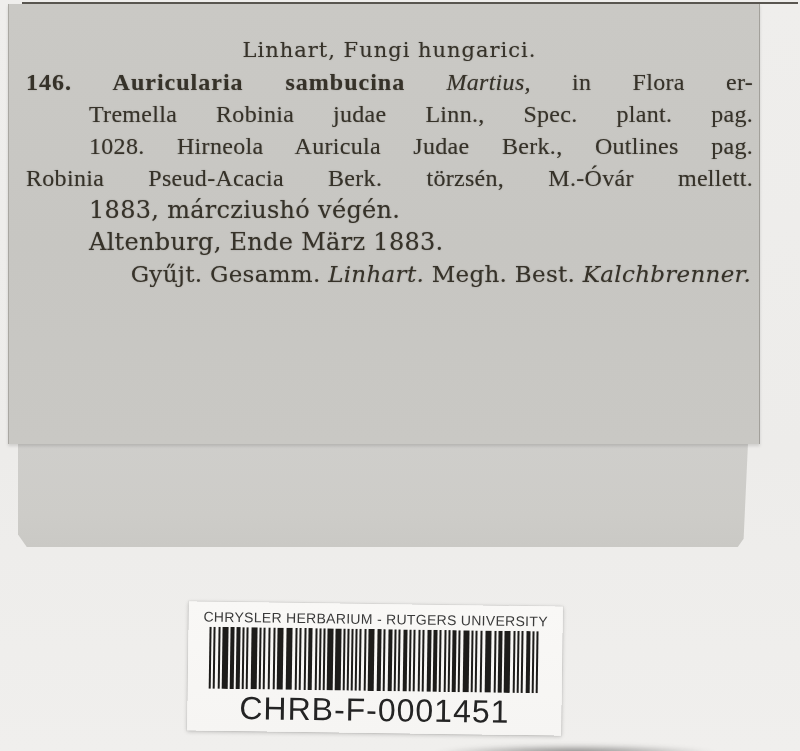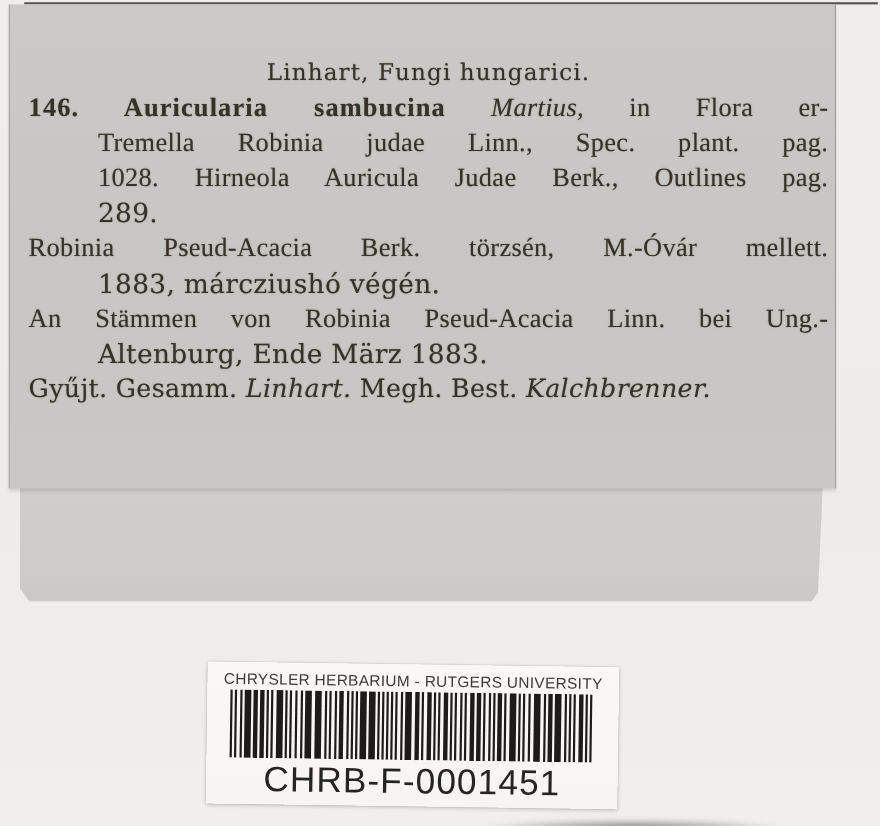--- a/index.html
+++ b/index.html
@@ -16,31 +16,31 @@
     background:linear-gradient(180deg,#cfcecb 0%,#cdccc8 70%,#cac9c5 100%);
     box-shadow:0 2px 3px rgba(0,0,0,.10);
     clip-path:polygon(0 0,100% 0,99.4% 92%,98.6% 100%,1.2% 100%,0 88%);}
 
   
   .card{position:absolute;left:8px;top:4px;width:752px;height:440px;
     background:linear-gradient(180deg,#cac9c5 0%,#c7c6c2 55%,#c9c8c4 100%);
     border-left:1px solid rgba(130,127,120,.45);
     border-right:1px solid rgba(125,122,115,.5);
     box-shadow:0 2px 3px rgba(0,0,0,.13);
-    box-sizing:border-box;padding:46px 6px 0 17px;
+    box-sizing:border-box;padding:30px 6px 0 17px;
     color:#363229;text-shadow:0 0 1.2px rgba(60,55,48,.5);}
 
   .hdr{height:32px;line-height:32px;font-size:21px;text-align:center;
     letter-spacing:1px;}
   .ln{height:32px;line-height:32px;font-size:24px;letter-spacing:.3px;}
   .just{text-align:justify;text-align-last:justify;font-family:Liberation Serif, serif;}
   .ind{padding-left:63px;}
   .bold{font-weight:bold;letter-spacing:1px;}
   .ital{font-style:italic;}
-  .collect{font-size:23px;padding-right:2px;}
+  .collect{font-size:23px;text-align:right;padding-right:2px;}
 
   
   .blabel{position:absolute;left:188px;top:604px;width:374px;height:129px;
     background:linear-gradient(180deg,#f9f8f6 0%,#f6f5f3 100%);
     transform:rotate(.8deg);box-shadow:0 1px 4px rgba(0,0,0,.22),0 0 0 1px rgba(0,0,0,.04);
     font-family:"Liberation Sans",sans-serif;text-align:center;
     box-sizing:border-box;padding-top:6px;}
   .inst{font-size:14px;line-height:18px;letter-spacing:.3px;color:#3a3a3a;}
   .bars{height:62px;margin:1px 18px 0 18px;display:flex;align-items:stretch;
     justify-content:center;overflow:hidden;}
@@ -61,26 +61,24 @@
 
   <div class="packet"></div>
 
   <div class="card">
     <div class="hdr">Linhart, Fungi hungarici.</div>
 
     <div class="ln just"><span class="bold">146. Auricularia sambucina</span> <span class="ital">Martius,</span> <span>in Flora er-</span></div>
 
     <div class="ln just ind">Tremella Robinia judae Linn., Spec. plant. pag.</div>
     <div class="ln just ind">1028. Hirneola Auricula Judae Berk., Outlines pag.</div>
-    <div class="ln ind">289.</div>
 
     <div class="ln just">Robinia Pseud-Acacia Berk. törzsén, M.-Óvár mellett.</div>
     <div class="ln ind">1883, márcziushó végén.</div>
 
-    <div class="ln just">An Stämmen von Robinia Pseud-Acacia Linn. bei Ung.-</div>
     <div class="ln ind">Altenburg, Ende März 1883.</div>
 
     <div class="ln collect"><span>Gyűjt. Gesamm.</span> <span class="ital">Linhart.</span> <span>Megh. Best.</span> <span class="ital">Kalchbrenner.</span></div>
   </div>
 
   <div class="smudge"></div>
 
   <div class="blabel">
     <div class="inst">CHRYSLER HERBARIUM - RUTGERS UNIVERSITY</div>
     <div class="bars">

